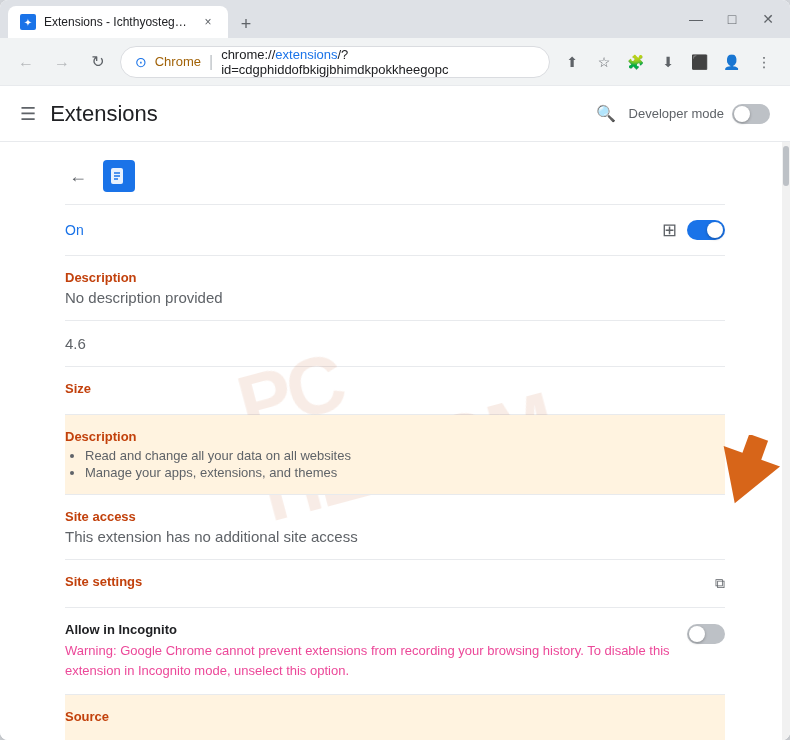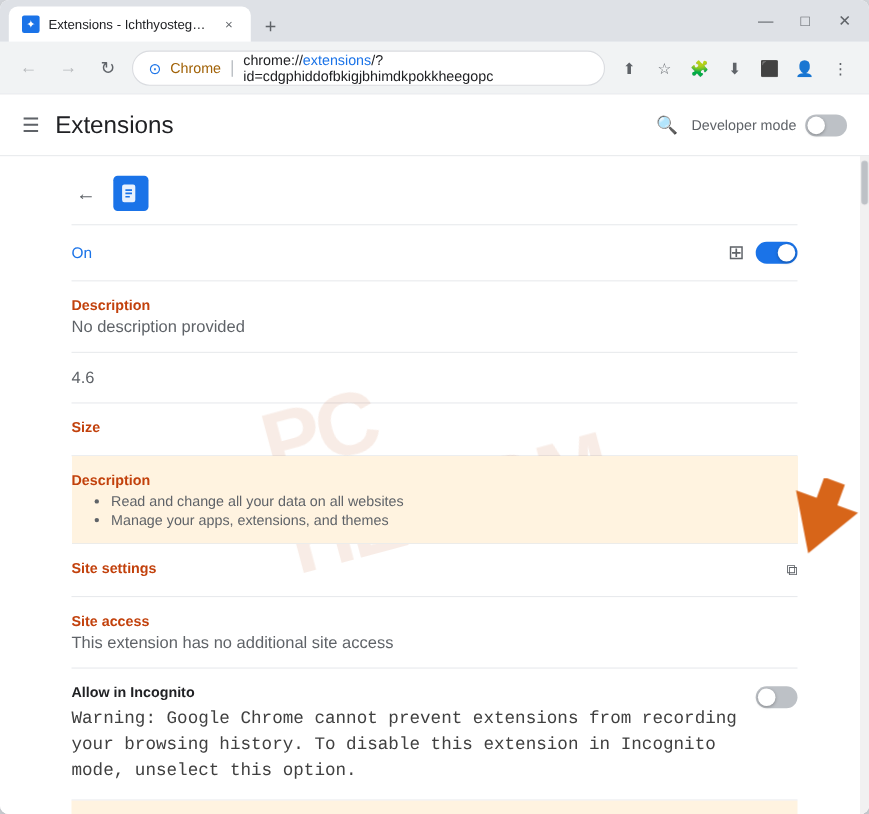--- a/index.html
+++ b/index.html
@@ -66,32 +66,32 @@
     .on-row-right { display: flex; align-items: center; gap: 10px; }
     .grid-icon { color: #5f6368; font-size: 18px; cursor: pointer; }
 
     
     .detail-section { padding: 14px 0; border-bottom: 1px solid #e8eaed; }
     .detail-section:last-child { border-bottom: none; }
     .section-label { font-size: 13px; font-weight: 600; color: #c2410c; margin-bottom: 4px; }
     .section-value { font-size: 15px; color: #5f6368; }
 
     
-    .perm-list { list-style: disc; padding-left: 20px; margin-left: 16px; }
+    .perm-list { list-style: disc; padding-left: 20px; }
     .perm-list li { font-size: 13px; color: #5f6368; margin-top: 2px; }
 
     
     .site-settings-row { display: flex; align-items: center; justify-content: space-between; }
     .external-link-icon { color: #5f6368; font-size: 14px; cursor: pointer; }
 
     
     .incognito-row { display: flex; align-items: flex-start; justify-content: space-between; gap: 16px; }
     .incognito-text { flex: 1; }
     .incognito-title { font-size: 13px; font-weight: 600; color: #202124; margin-bottom: 4px; }
-    .incognito-desc { font-size: 16px; color: #404040; line-height: 1.5; font-family: Liberation Mono, monospace; }
+    .incognito-desc { font-size: 13px; color: #ec4899; line-height: 1.5; }
 
     
     .ext-detail::-webkit-scrollbar { width: 8px; }
     .ext-detail::-webkit-scrollbar-track { background: #f1f1f1; }
     .ext-detail::-webkit-scrollbar-thumb { background: #bdc1c6; border-radius: 4px; }
 
     
     .watermark { position: absolute; top: 50%; left: 50%; transform: translate(-50%, -50%) rotate(-15deg); font-size: 80px; color: rgba(200,100,50,0.12); font-weight: 900; white-space: nowrap; pointer-events: none; z-index: 0; letter-spacing: -4px; }
 
     .page-wrapper { position: relative; flex: 1; overflow: hidden; display: flex; flex-direction: column; }
@@ -203,29 +203,29 @@
             </ul>
 
             <div style="position:absolute; right:-60px; top:20px; pointer-events:none;">
               <svg width="80" height="80" viewBox="0 0 80 80">
                 <polygon points="40,70 10,20 30,20 30,0 50,0 50,20 70,20" fill="#d35400" opacity="0.9" transform="rotate(20,40,40)"></polygon>
               </svg>
             </div>
           </div>
 
           <div class="detail-section">
+            <div class="section-label">Site access</div>
+            <div class="section-value">This extension has no additional site access</div>
+          </div>
+
+          <div class="detail-section">
             <div class="site-settings-row">
               <div class="section-label">Site settings</div>
               <span class="external-link-icon">⧉</span>
             </div>
-          </div>
-
-          <div class="detail-section">
-            <div class="section-label">Site access</div>
-            <div class="section-value">This extension has no additional site access</div>
           </div>
 
           <div class="detail-section">
             <div class="incognito-row">
               <div class="incognito-text">
                 <div class="incognito-title">Allow in Incognito</div>
                 <div class="incognito-desc">Warning: Google Chrome cannot prevent extensions from recording your browsing history. To disable this extension in Incognito mode, unselect this option.</div>
               </div>
               <div class="toggle off" style="flex-shrink:0; margin-top:2px;"></div>
             </div>

